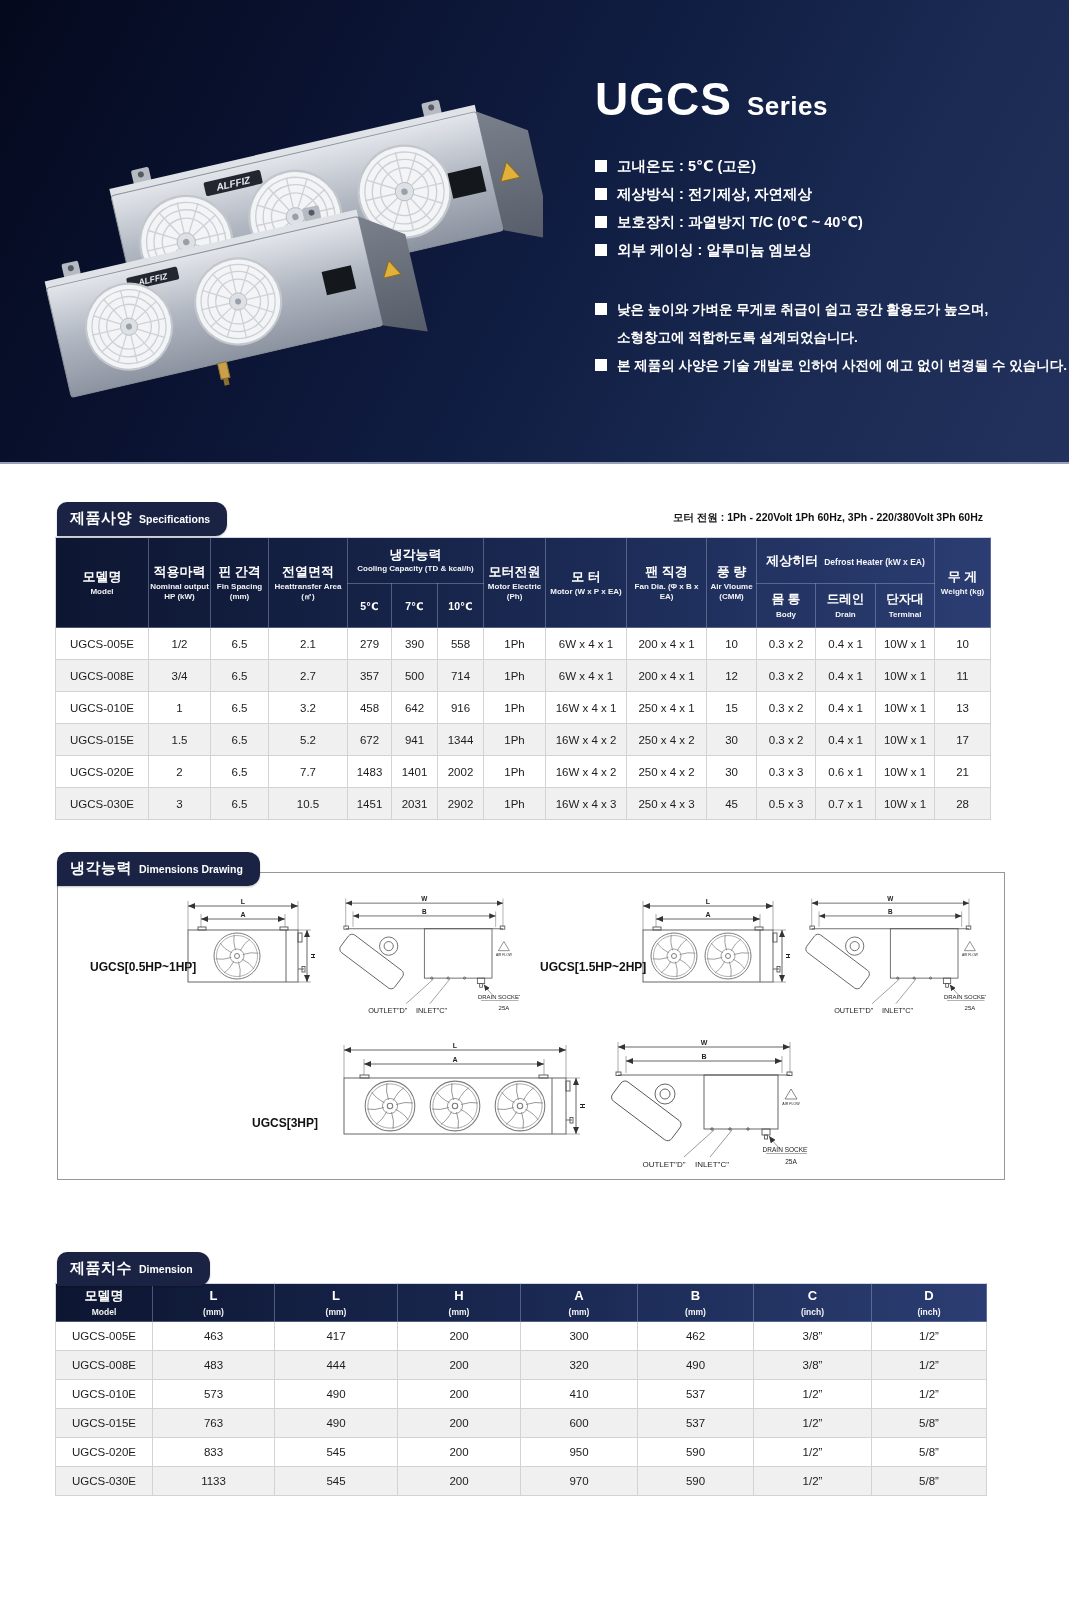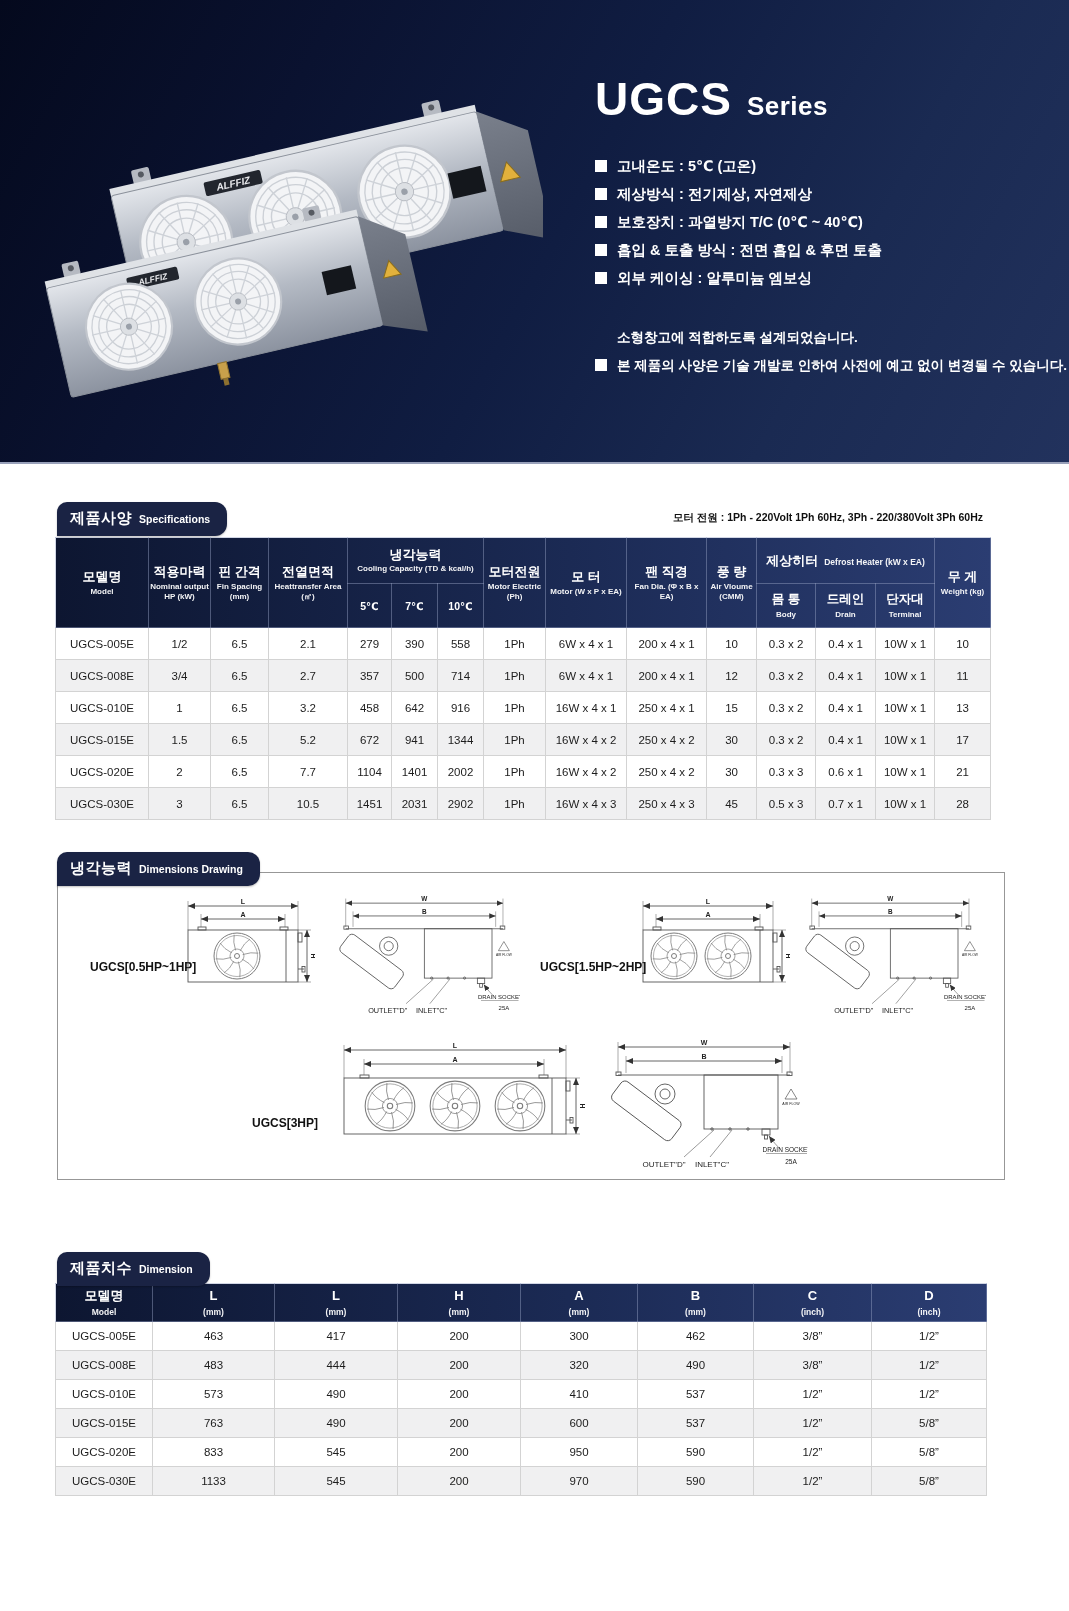--- a/index.html
+++ b/index.html
@@ -206,25 +206,25 @@
       </div>
       <ul class="feat-list">
 
 
           <li><span class="sq"></span><span>고내온도 : 5℃ (고온)</span></li>
 
           <li><span class="sq"></span><span>제상방식 : 전기제상, 자연제상</span></li>
 
           <li><span class="sq"></span><span>보호장치 : 과열방지 T/C (0℃ ~ 40℃)</span></li>
 
-          <li><span class="sq"></span><span>흡입 &amp; 토출 방식 : 전면 흡입 &amp; 후면 토출</span></li>
 
           <li><span class="sq"></span><span>외부 케이싱 : 알루미늄 엠보싱</span></li>
         </ul>
       <ul class="note-list">
+        <li><span class="sq"></span><span>낮은 높이와 가벼운 무게로 취급이 쉽고 공간 활용도가 높으며,</span></li>
         <li class="cont"><span>소형창고에 적합하도록 설계되었습니다.</span></li>
         <li><span class="sq"></span><span>본 제품의 사양은 기술 개발로 인하여 사전에 예고 없이 변경될 수 있습니다.</span></li>
       </ul>
     </div>
   </header>
 
   <div class="tab" style="left:57px;top:502px">
     <span class="ko">제품사양</span>
     <span class="en">Specifications</span>
   </div>
@@ -382,21 +382,21 @@
           <td>0.4 x 1</td>
           <td>10W x 1</td>
           <td>17</td>
         </tr>
 
         <tr>
           <td>UGCS-020E</td>
           <td>2</td>
           <td>6.5</td>
           <td>7.7</td>
-          <td>1104</td>
+          <td>1483</td>
           <td>1401</td>
           <td>2002</td>
           <td>1Ph</td>
           <td>16W x 4 x 2</td>
           <td>250 x 4 x 2</td>
           <td>30</td>
           <td>0.3 x 3</td>
           <td>0.6 x 1</td>
           <td>10W x 1</td>
           <td>21</td>

